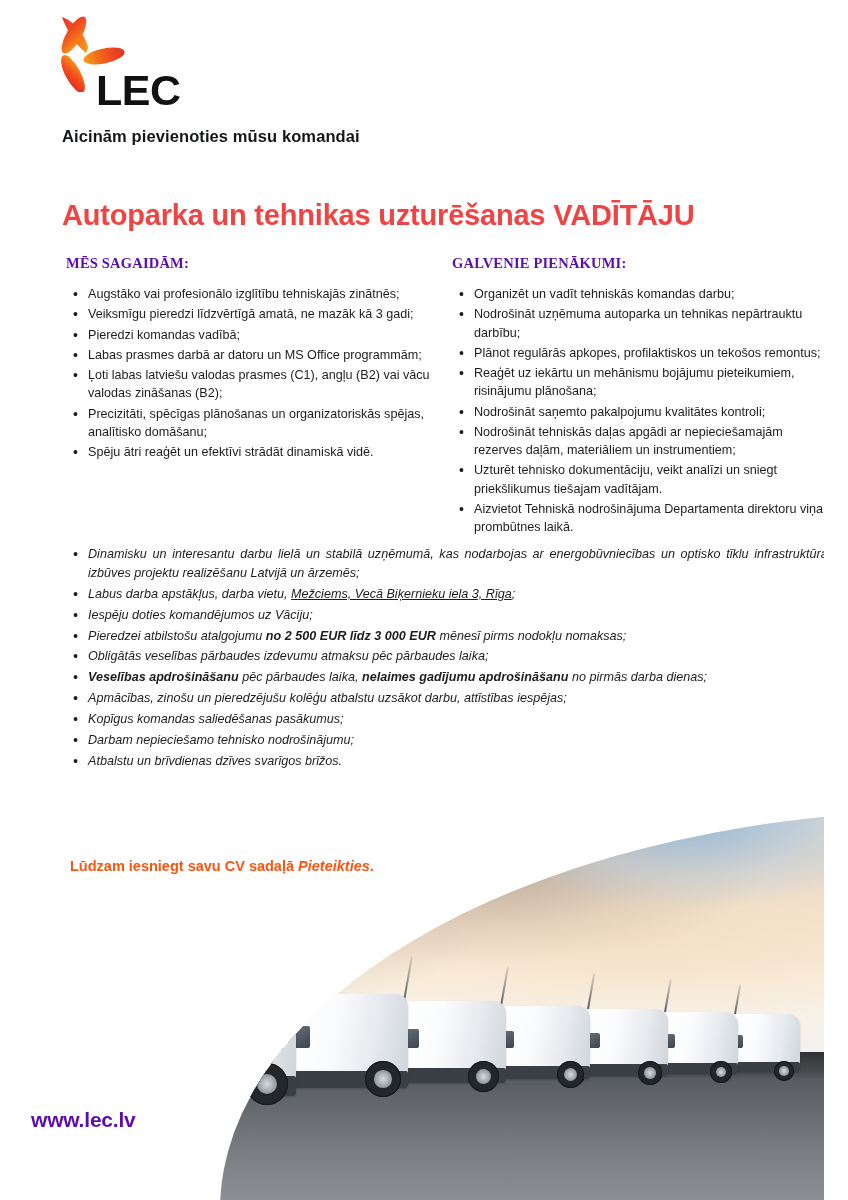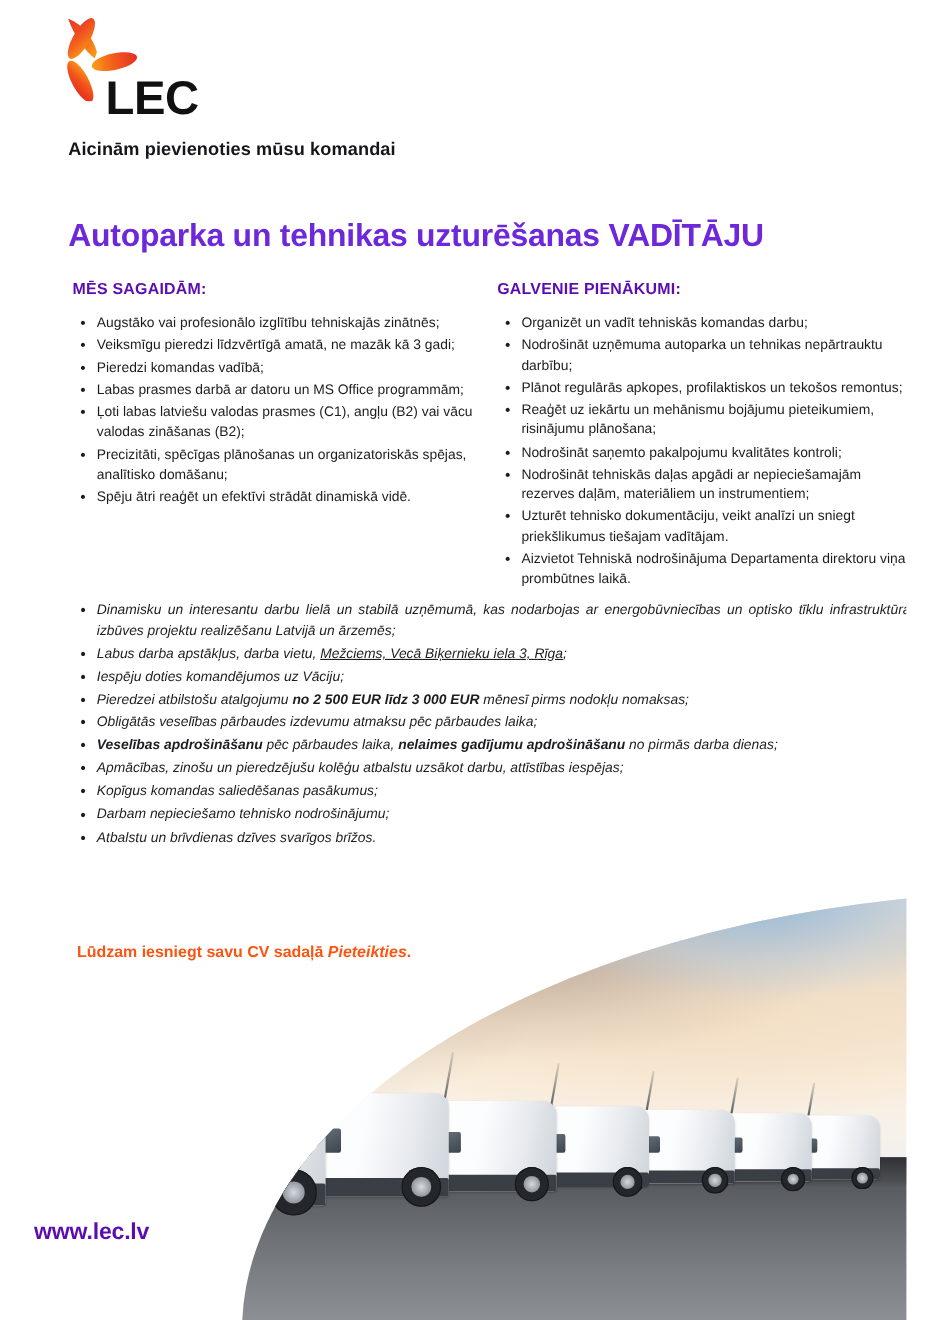--- a/index.html
+++ b/index.html
@@ -155,39 +155,40 @@
     font-weight: 700;
     color: #14161a;
     letter-spacing: 0.1px;
   }
   .job-title {
     position: absolute;
     left: 62px;
     top: 180px;
     font-size: 29px;
     font-weight: 700;
-    color: #6d28d9;
+    color: #ef4444;
     letter-spacing: -0.2px;
     white-space: nowrap;
   }
 
   
   .col {
     position: absolute;
     top: 255px;
   }
   .col-left  { left: 66px;  width: 380px; }
   .col-right { left: 452px; width: 380px; }
 
   .sec-head {
     font-size: 14.5px;
     font-weight: 700;
     color: #5b0db0;
     letter-spacing: 0.2px;
     margin: 0 0 13px 0;
+    font-family: Liberation Serif, serif;
   }
   ul.bullets {
     margin: 0;
     padding: 0 0 0 22px;
     list-style: none;
   }
   ul.bullets li {
     position: relative;
     font-size: 12.6px;
     line-height: 1.45;

